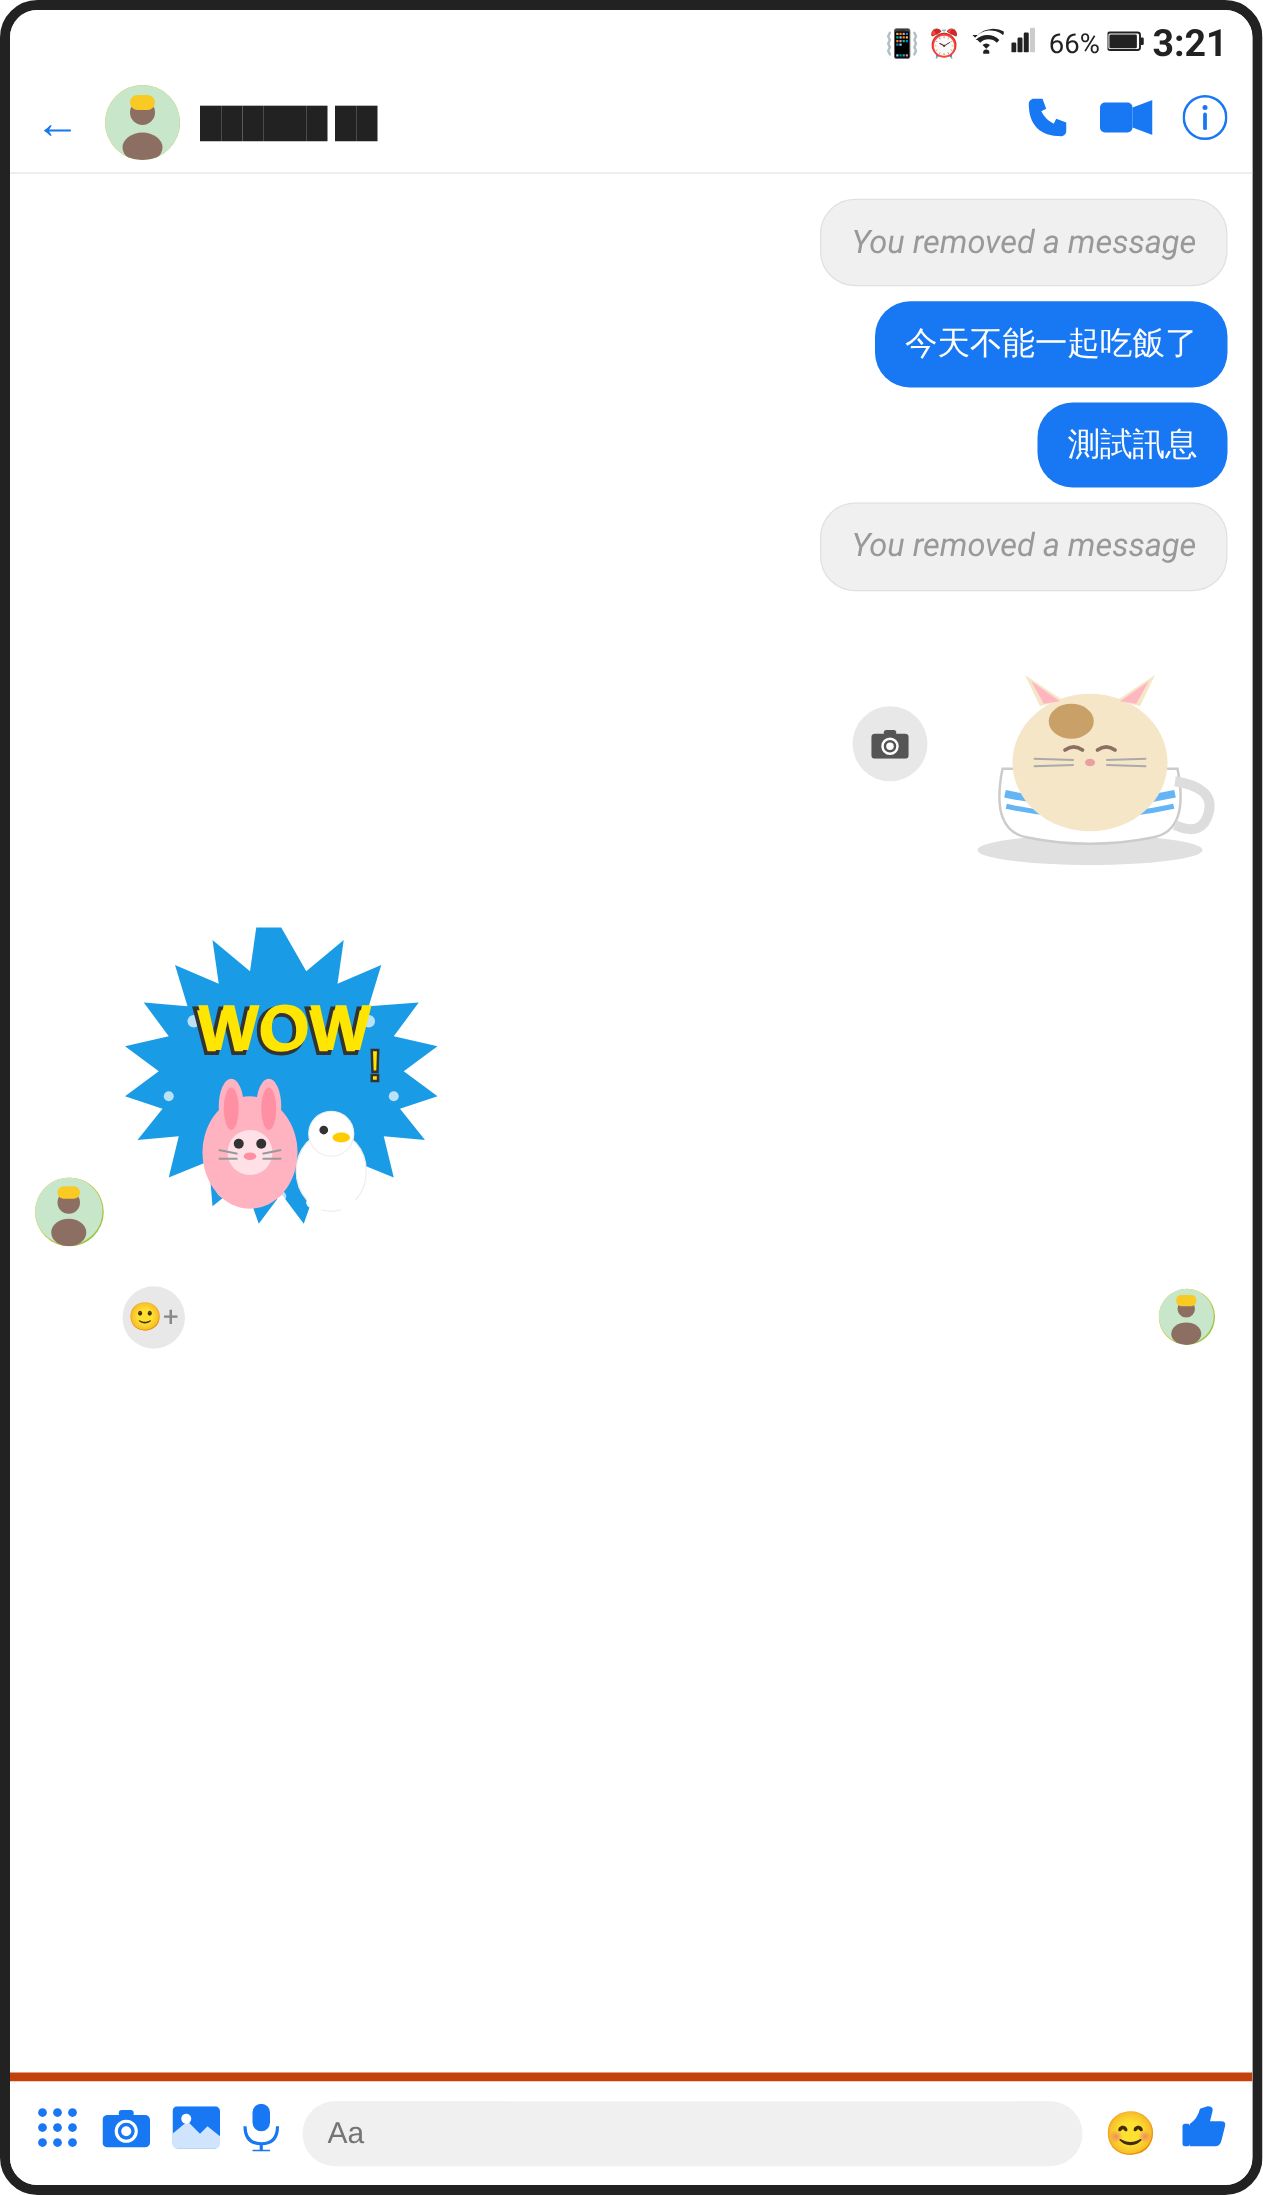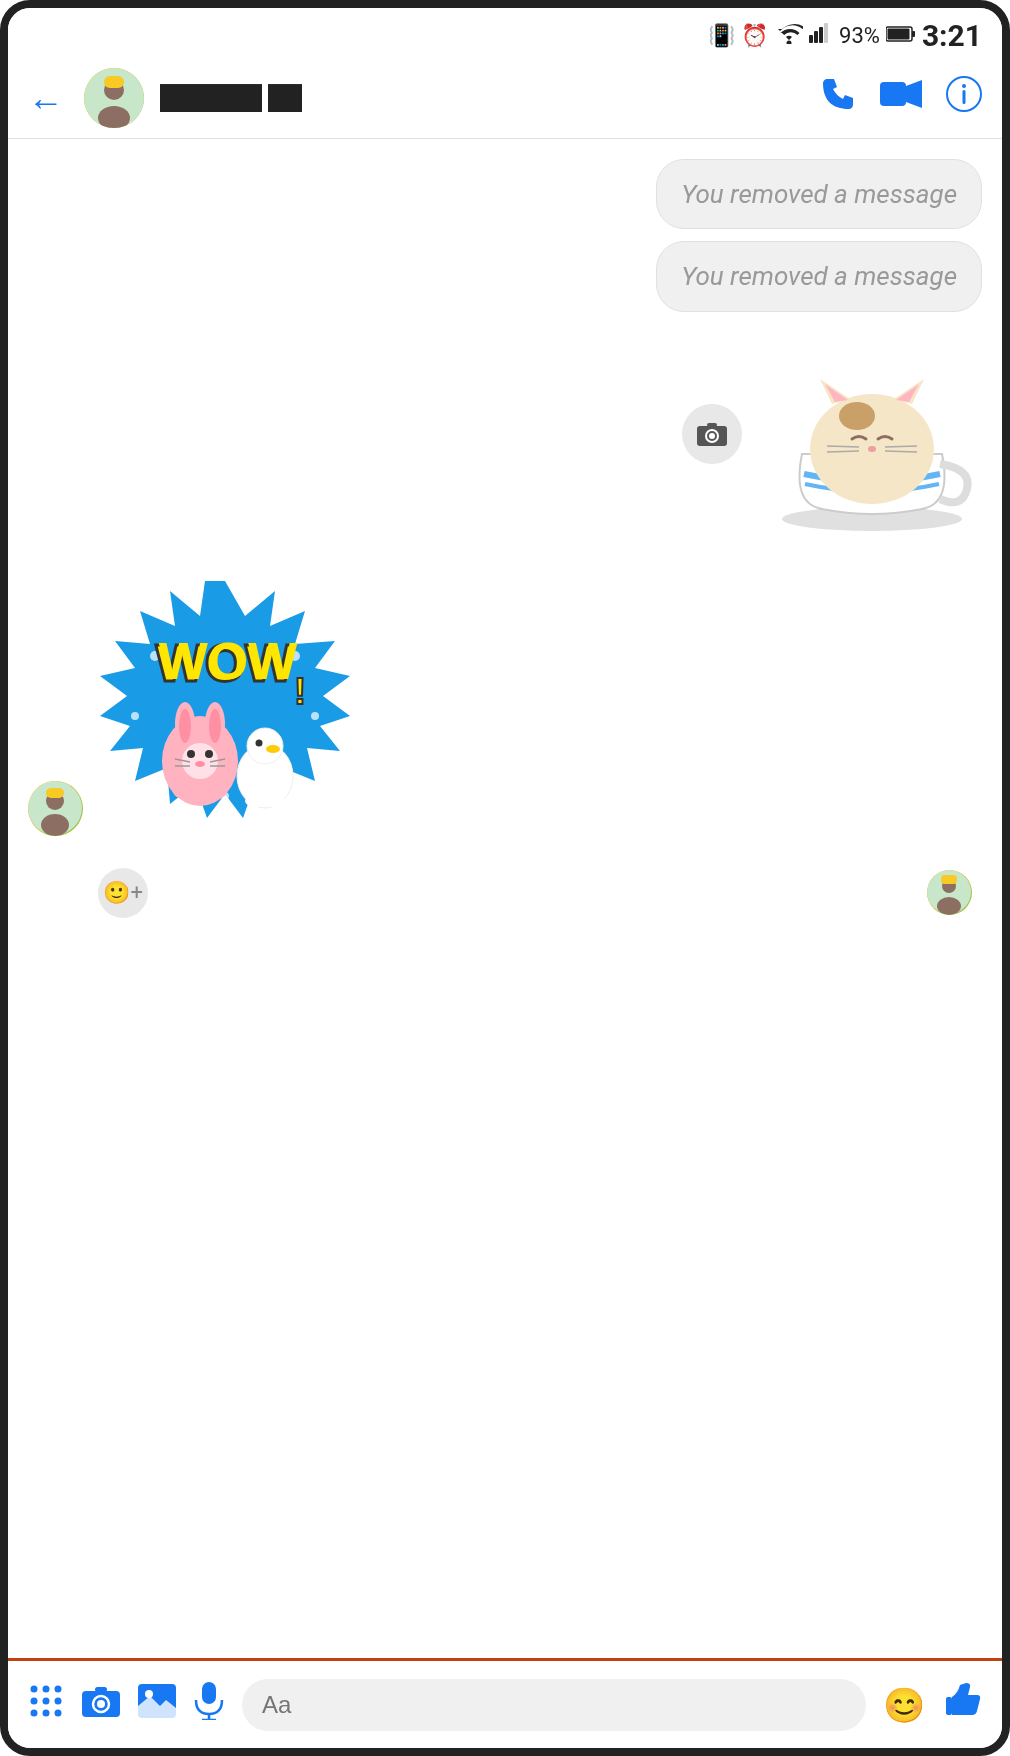--- a/index.html
+++ b/index.html
@@ -179,21 +179,21 @@
       display: flex;
       align-items: center;
       justify-content: center;
       font-size: 24px;
       color: #666;
       cursor: pointer;
     }
     
     .bottom-bar {
       background: #fff;
-      border-top: 3px solid #c2410c;
+      border-top: 7px solid #c2410c;
       padding: 14px 20px;
       display: flex;
       align-items: center;
       gap: 18px;
       min-height: 90px;
     }
     .bottom-icon {
       color: #1877f2;
       font-size: 34px;
       cursor: pointer;
@@ -232,21 +232,21 @@
           </svg>
       </span>
       <span>
         <svg width="24" height="20" viewBox="0 0 24 20">
             <rect x="0" y="12" width="4" height="8" rx="1" fill="#222"></rect>
             <rect x="5" y="8" width="4" height="12" rx="1" fill="#222"></rect>
             <rect x="10" y="4" width="4" height="16" rx="1" fill="#222"></rect>
             <rect x="15" y="0" width="4" height="20" rx="1" fill="#ccc"></rect>
           </svg>
       </span>
-      <span>93%</span>
+      <span>66%</span>
       <span>
         <svg width="30" height="18" viewBox="0 0 30 18">
             <rect x="0" y="2" width="26" height="14" rx="2" fill="none" stroke="#222" stroke-width="1.5"></rect>
             <rect x="1.5" y="3.5" width="22" height="11" rx="1" fill="#222"></rect>
             <rect x="26" y="6" width="3" height="6" rx="1" fill="#222"></rect>
           </svg>
       </span>
     </div>
     <span class="status-time">3:21</span>
   </div>
@@ -285,21 +285,27 @@
       </span>
     </div>
   </div>
 
   <div class="chat-area">
 
     <div class="msg-row right">
       <div class="bubble removed">You removed a message</div>
     </div>
 
-
+    <div class="msg-row right">
+      <div class="bubble blue">今天不能一起吃飯了</div>
+    </div>
+
+    <div class="msg-row right">
+      <div class="bubble blue">測試訊息</div>
+    </div>
 
     <div class="msg-row right">
       <div class="bubble removed">You removed a message</div>
     </div>
 
     <div class="msg-row right" style="align-items:center; gap:20px; padding: 10px 0;">
       <div class="camera-btn-inline">
         <svg width="30" height="24" viewBox="0 0 30 24">
           <rect x="0" y="4" width="30" height="20" rx="3" fill="#555"></rect>
           <circle cx="15" cy="14" r="6" fill="none" stroke="#fff" stroke-width="2"></circle>

